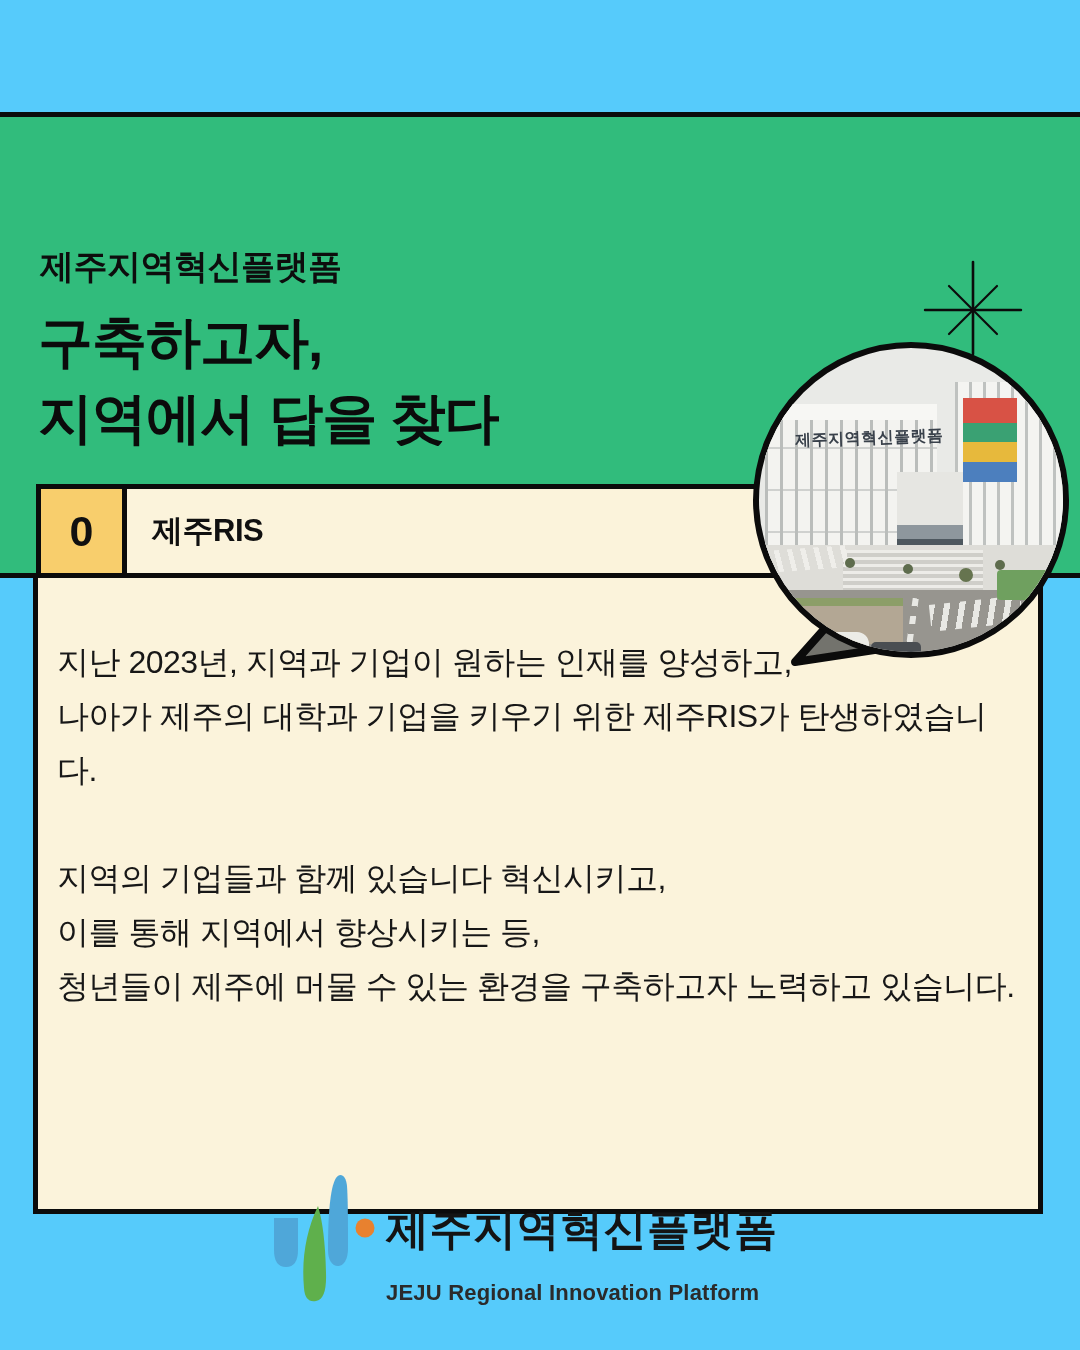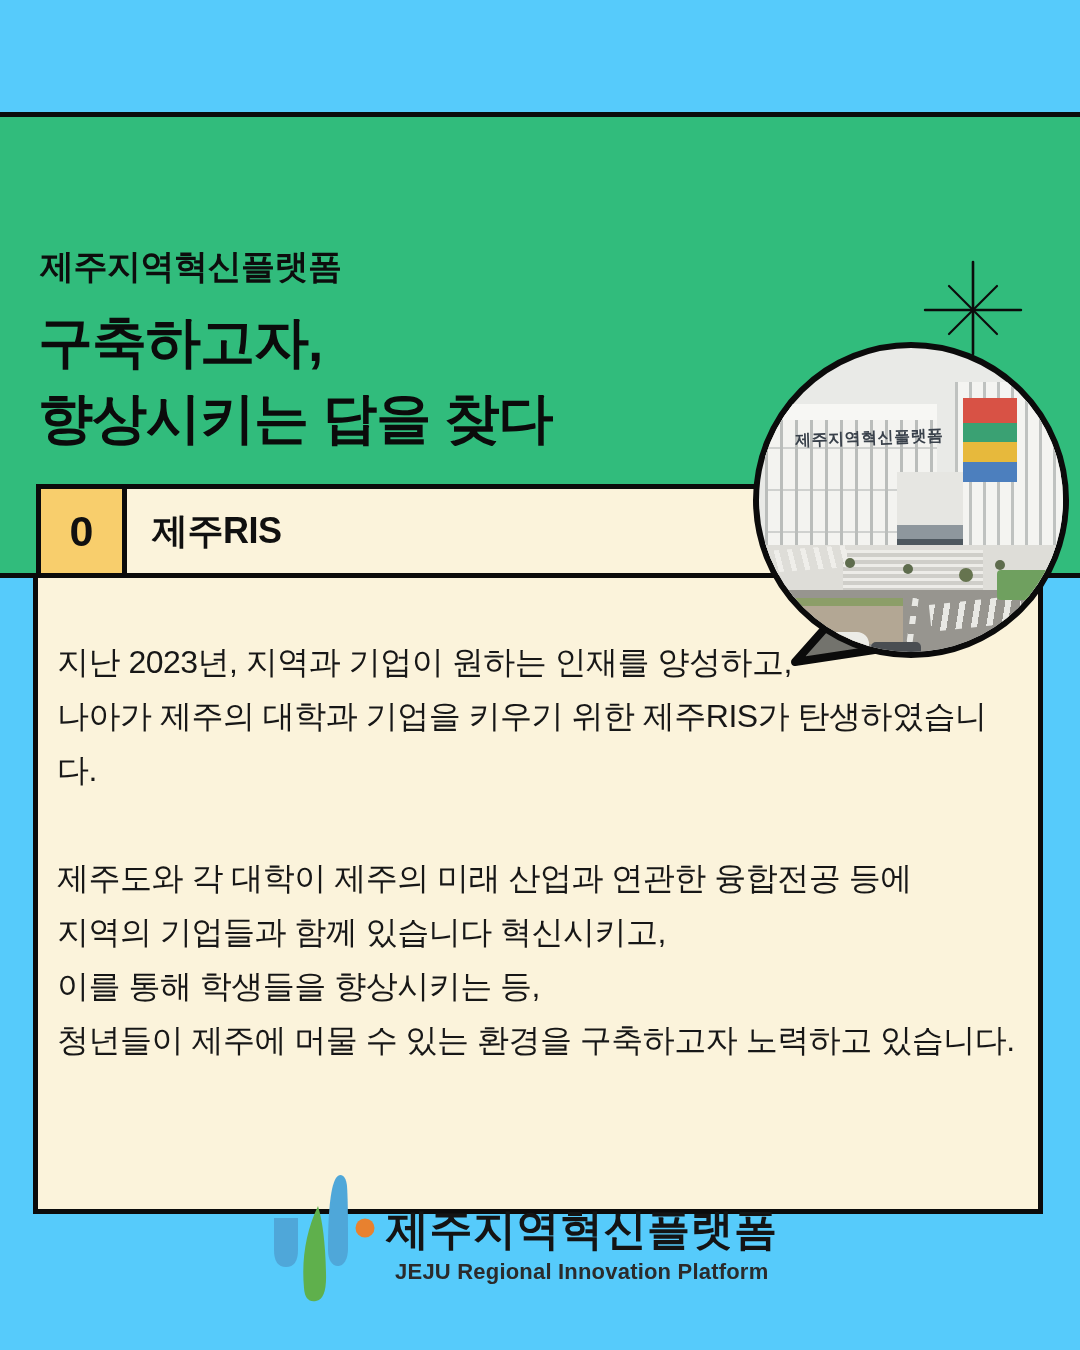--- a/index.html
+++ b/index.html
@@ -23,21 +23,21 @@
   .sparkle{position:absolute;left:923px;top:258px;width:100px;height:100px;}
 
   .section-bar{
     position:absolute;left:36px;top:484px;width:1007px;height:94px;box-sizing:border-box;
     background:var(--cream);border:5px solid var(--ink);display:flex;align-items:stretch;z-index:2;
   }
   .num-box{
     width:81px;background:var(--yellow);border-right:5px solid var(--ink);
     display:flex;align-items:center;justify-content:center;font-size:43px;font-weight:800;
   }
-  .bar-label{display:flex;align-items:center;padding-left:25px;font-size:36px;font-weight:800;letter-spacing:-0.5px;}
+  .bar-label{display:flex;align-items:center;padding-left:25px;font-size:31px;font-weight:800;letter-spacing:-0.5px;}
 
   .content-box{
     position:absolute;left:33px;top:578px;width:1010px;height:636px;box-sizing:border-box;
     background:var(--cream);border:5px solid var(--ink);border-top:none;z-index:1;
     padding:57px 18px 0 19px;font-size:32px;line-height:54px;font-weight:500;color:#171717;letter-spacing:-0.5px;
   }
   .content-box p{margin:0;}
   .content-box p + p{margin-top:54px;}
 
   
@@ -78,58 +78,57 @@
   .ph-shadow-bl{left:0;top:276px;width:58px;height:30px;background:#73736D;}
   .ph-car-w{left:52px;top:284px;width:58px;height:24px;background:#ECECE7;border-radius:10px 12px 4px 6px;
     box-shadow:inset 0 -5px 0 #C9C9C3;}
   .ph-car-d{left:112px;top:294px;width:50px;height:16px;background:#4A4E52;border-radius:5px;}
 
   
   .logo{position:absolute;left:266px;top:1170px;display:flex;z-index:1;}
   .logo-mark{width:112px;height:140px;flex:0 0 auto;}
   .logo-text{padding-top:31px;margin-left:8px;}
   .logo-kr{font-size:43px;font-weight:800;color:#141414;letter-spacing:0.5px;white-space:nowrap;}
-  .logo-en{font-size:22px;font-weight:700;color:#2B2B2B;margin-top:0;letter-spacing:0.2px;white-space:nowrap;text-align:center;}
+  .logo-en{font-size:22px;font-weight:700;color:#2B2B2B;margin-top:21px;letter-spacing:0.2px;white-space:nowrap;}
 </style>
 </head>
 <body>
 
 <div class="canvas">
 
   <div class="band-green"></div>
   <div class="rule rule-top"></div>
   <div class="rule rule-mid"></div>
 
   <div class="kicker">제주지역혁신플랫폼</div>
   <div class="title">
     <div>구축하고자,</div>
-    <div>향상시키는 답을 찾다</div>
+    <div>지역에서 답을 찾다</div>
   </div>
 
   <svg class="sparkle" viewBox="0 0 100 100">
     <line x1="50" y1="4" x2="50" y2="96" stroke="#0B0B0B" stroke-width="2.6" stroke-linecap="round"></line>
     <line x1="2" y1="52" x2="98" y2="52" stroke="#0B0B0B" stroke-width="2.4" stroke-linecap="round"></line>
     <line x1="26" y1="28" x2="74" y2="76" stroke="#0B0B0B" stroke-width="2.2" stroke-linecap="round"></line>
     <line x1="74" y1="28" x2="26" y2="76" stroke="#0B0B0B" stroke-width="2.2" stroke-linecap="round"></line>
   </svg>
 
   <div class="section-bar">
     <div class="num-box">0</div>
     <div class="bar-label">제주RIS</div>
   </div>
 
   <div class="content-box">
     <p>
       <span style="display:block">지난 2023년, 지역과 기업이 원하는 인재를 양성하고,</span>
       <span style="display:block">나아가 제주의 대학과 기업을 키우기 위한 제주RIS가 탄생하였습니다.</span>
     </p>
     <p>
-      <span style="display:block">제주도와 각 대학이 제주의 미래 산업과 연관한 융합전공 등에</span>
       <span style="display:block">지역의 기업들과 함께 있습니다 혁신시키고,</span>
-      <span style="display:block">이를 통해 학생들을 향상시키는 등,</span>
+      <span style="display:block">이를 통해 지역에서 향상시키는 등,</span>
       <span style="display:block">청년들이 제주에 머물 수 있는 환경을 구축하고자 노력하고 있습니다.</span>
     </p>
   </div>
 
   <svg class="tail" viewBox="0 0 130 84">
     <path d="M25,66 L73,12 L111,53 Z" fill="#73736D" stroke="#0B0B0B" stroke-width="8" stroke-linejoin="round"></path>
   </svg>
 
   <div class="photo-bubble">
     <div class="ph-bldg-left"></div>

